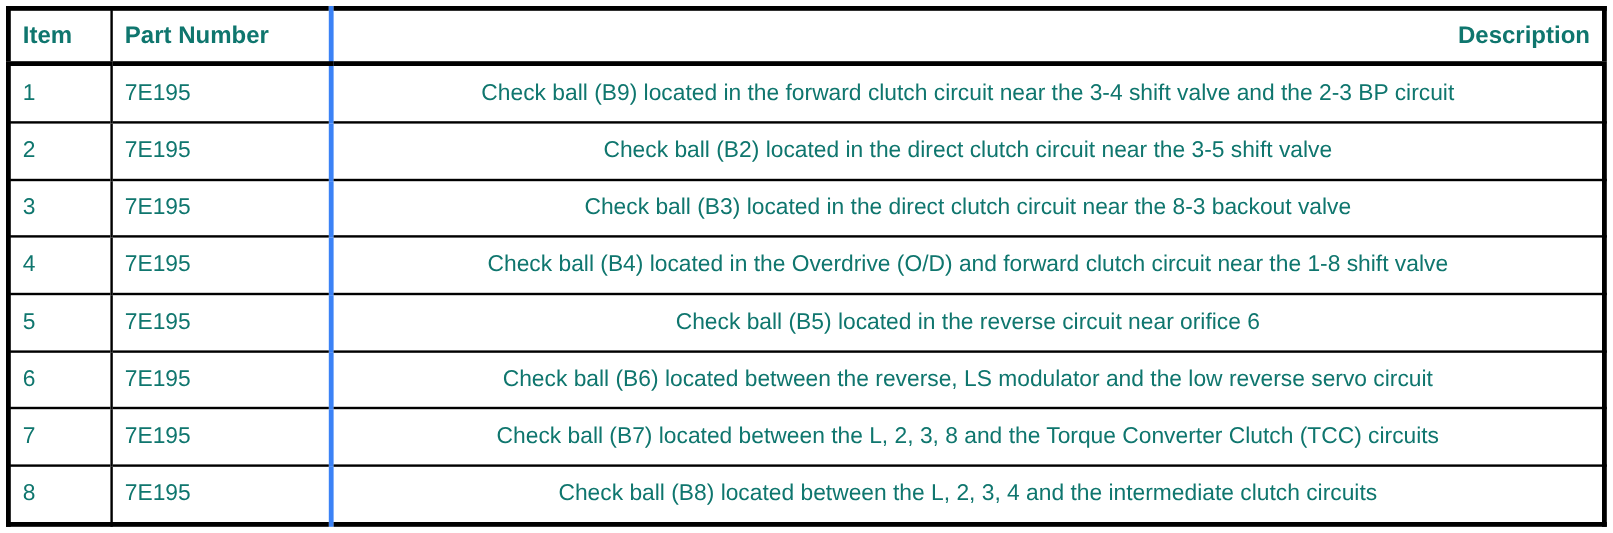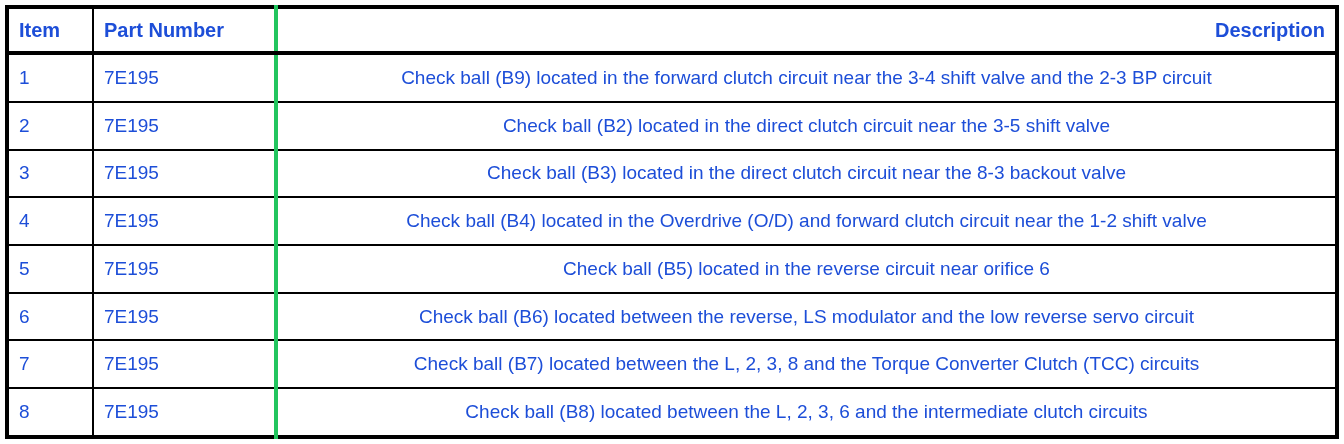--- a/index.html
+++ b/index.html
@@ -17,21 +17,21 @@
   }
   table.parts-table {
     width: 100%;
     height: 100%;
     border-collapse: collapse;
     table-layout: fixed;
     background: #ffffff;
   }
   table.parts-table th,
   table.parts-table td {
-    color: #1d4ed8;
+    color: #0f766e;
     font-size: 19px;
     padding: 0 10px;
     white-space: nowrap;
     overflow: hidden;
     vertical-align: middle;
     background: #ffffff;
   }
   
   table.parts-table {
     border: 4px solid #000000;
@@ -55,21 +55,21 @@
   
   .col-item   { width: 63px; }
   .col-part   { width: 160px; }
   .col-desc   { width: auto; text-align: center; }
   table.parts-table th.col-item,
   table.parts-table td.col-item {
     border-right: 2px solid #000000;
   }
   table.parts-table th.col-part,
   table.parts-table td.col-part {
-    border-right: 4px solid #22c55e;
+    border-right: 4px solid #3b82f6;
   }
 </style>
 </head>
 <body>
 
 <div class="page">
   <table class="parts-table">
     <thead>
       <tr>
         <th class="col-item">Item</th>
@@ -89,37 +89,37 @@
           <td class="col-desc">Check ball (B2) located in the direct clutch circuit near the 3-5 shift valve</td>
         </tr>
         <tr>
           <td class="col-item">3</td>
           <td class="col-part">7E195</td>
           <td class="col-desc">Check ball (B3) located in the direct clutch circuit near the 8-3 backout valve</td>
         </tr>
         <tr>
           <td class="col-item">4</td>
           <td class="col-part">7E195</td>
-          <td class="col-desc">Check ball (B4) located in the Overdrive (O/D) and forward clutch circuit near the 1-2 shift valve</td>
+          <td class="col-desc">Check ball (B4) located in the Overdrive (O/D) and forward clutch circuit near the 1-8 shift valve</td>
         </tr>
         <tr>
           <td class="col-item">5</td>
           <td class="col-part">7E195</td>
           <td class="col-desc">Check ball (B5) located in the reverse circuit near orifice 6</td>
         </tr>
         <tr>
           <td class="col-item">6</td>
           <td class="col-part">7E195</td>
           <td class="col-desc">Check ball (B6) located between the reverse, LS modulator and the low reverse servo circuit</td>
         </tr>
         <tr>
           <td class="col-item">7</td>
           <td class="col-part">7E195</td>
           <td class="col-desc">Check ball (B7) located between the L, 2, 3, 8 and the Torque Converter Clutch (TCC) circuits</td>
         </tr>
         <tr>
           <td class="col-item">8</td>
           <td class="col-part">7E195</td>
-          <td class="col-desc">Check ball (B8) located between the L, 2, 3, 6 and the intermediate clutch circuits</td>
+          <td class="col-desc">Check ball (B8) located between the L, 2, 3, 4 and the intermediate clutch circuits</td>
         </tr>
       </tbody>
   </table>
 </div>
 
 </body></html>

